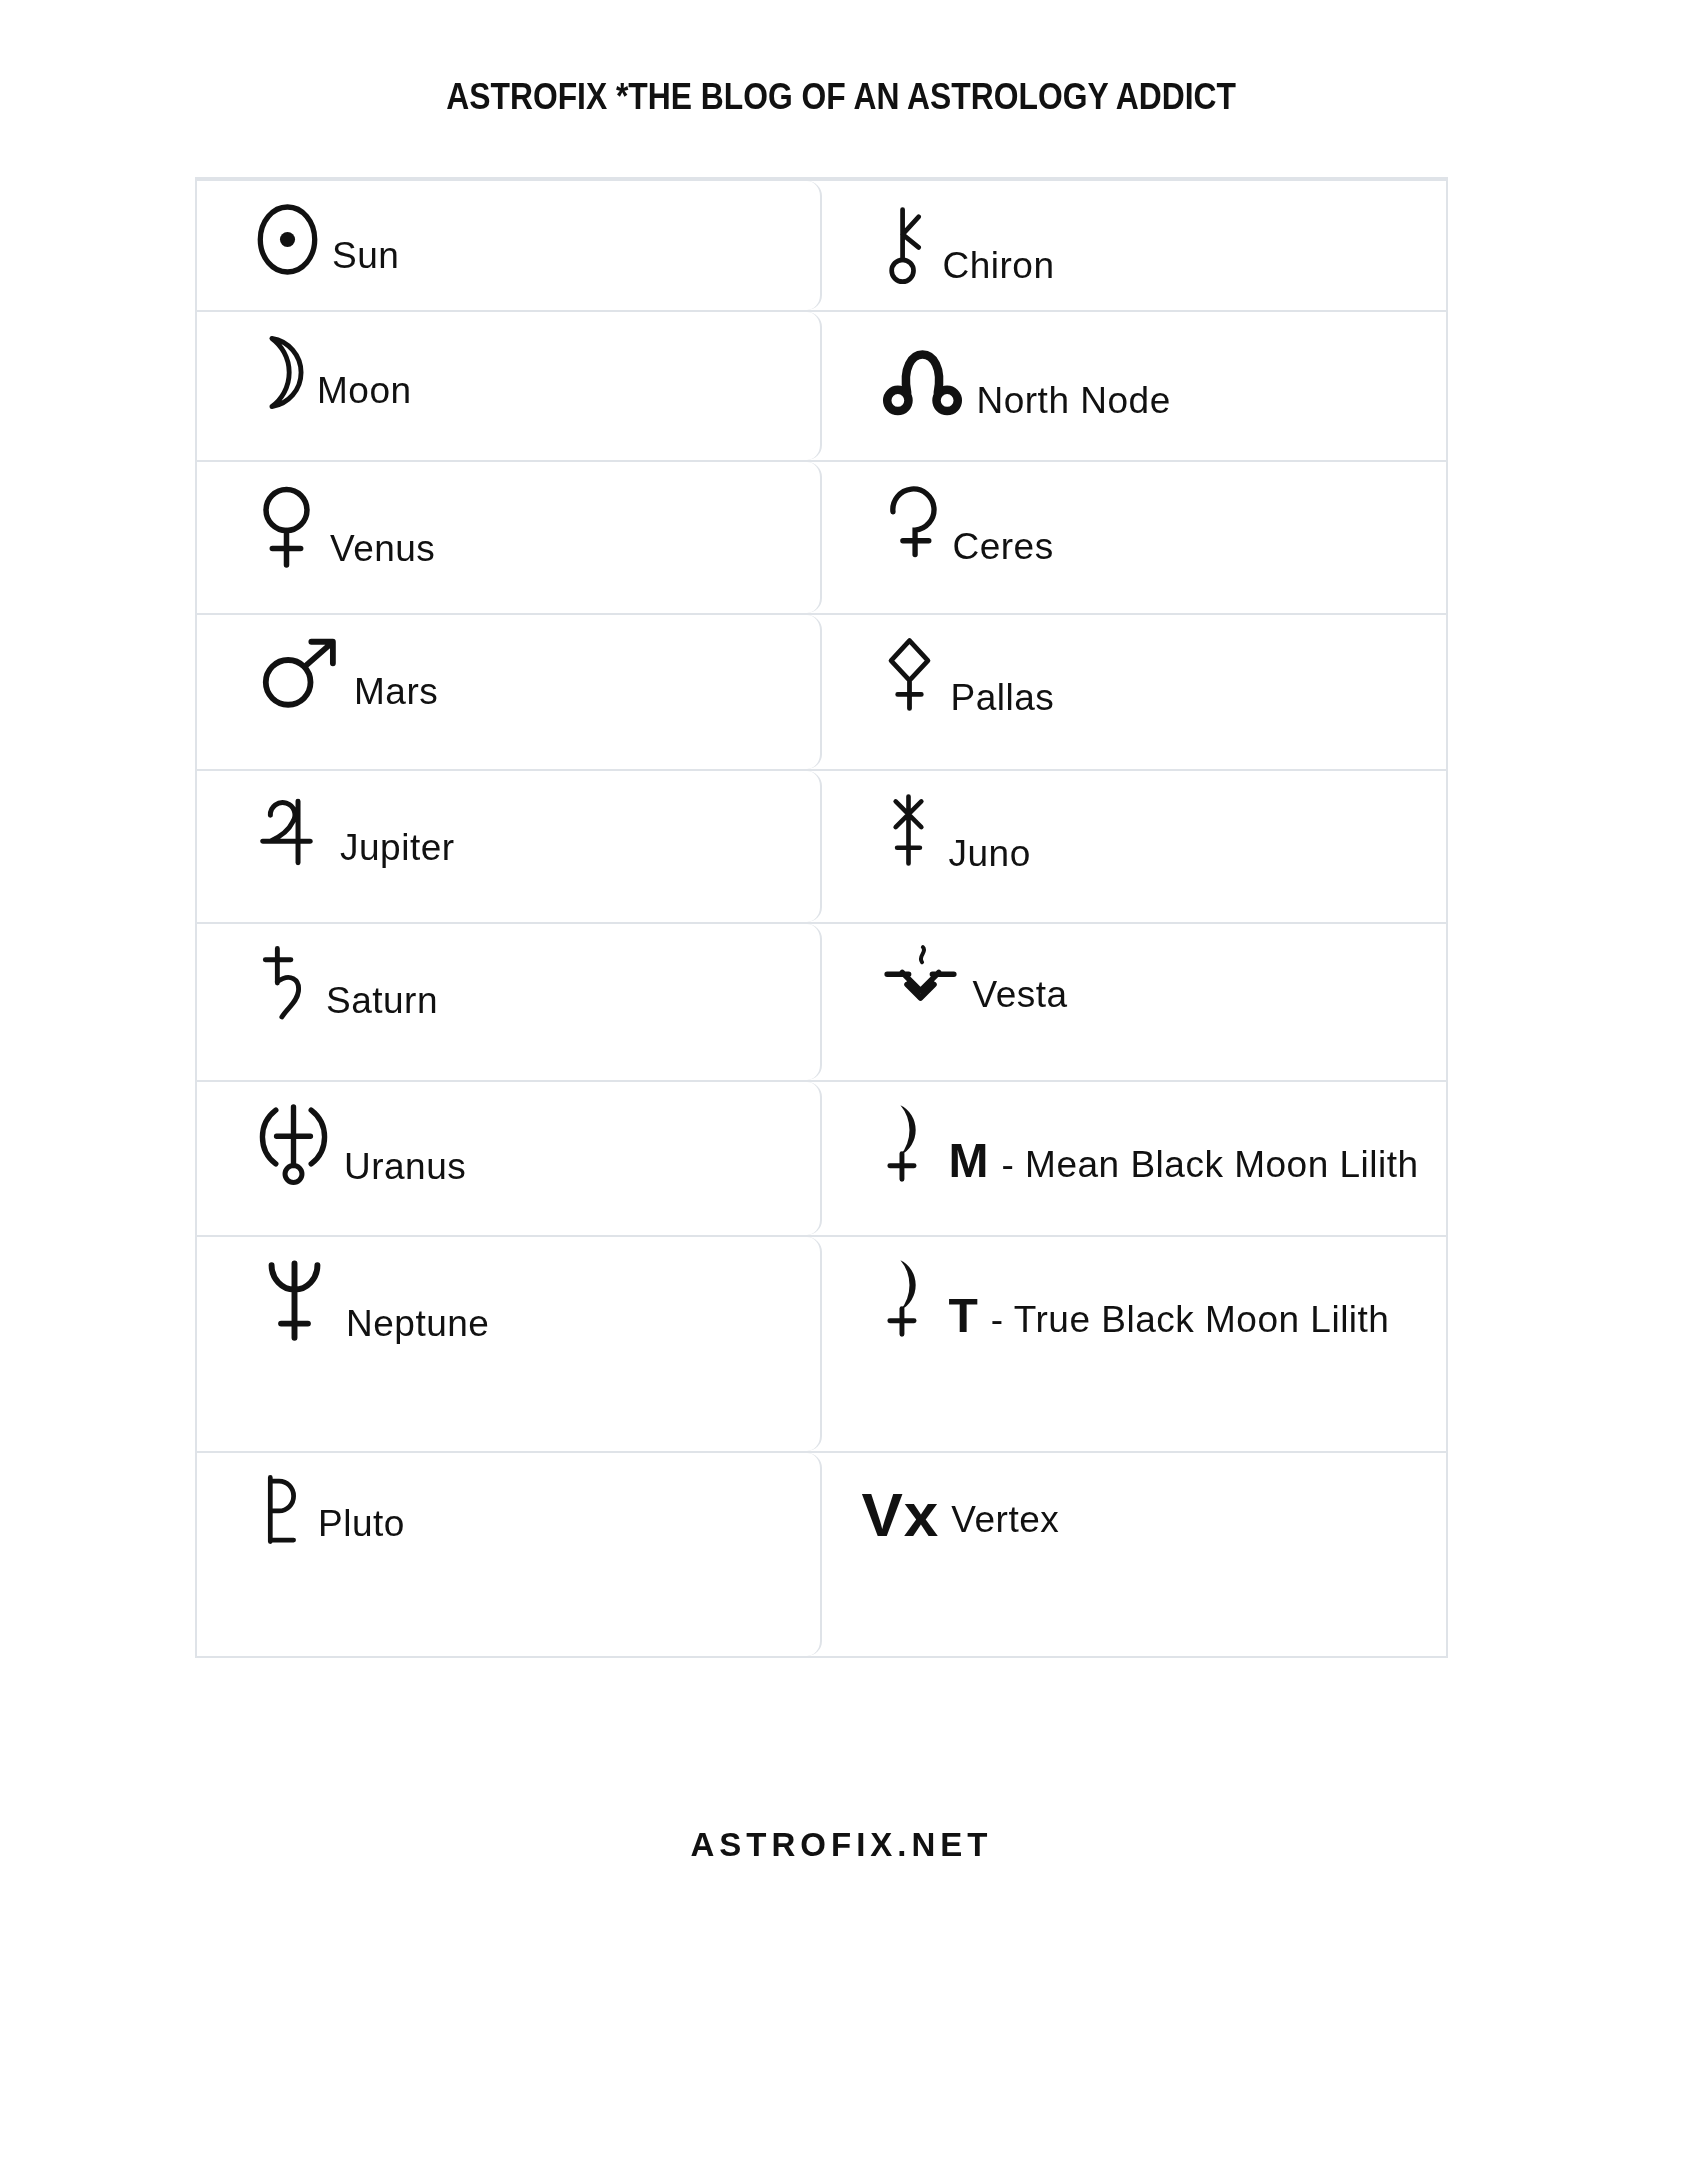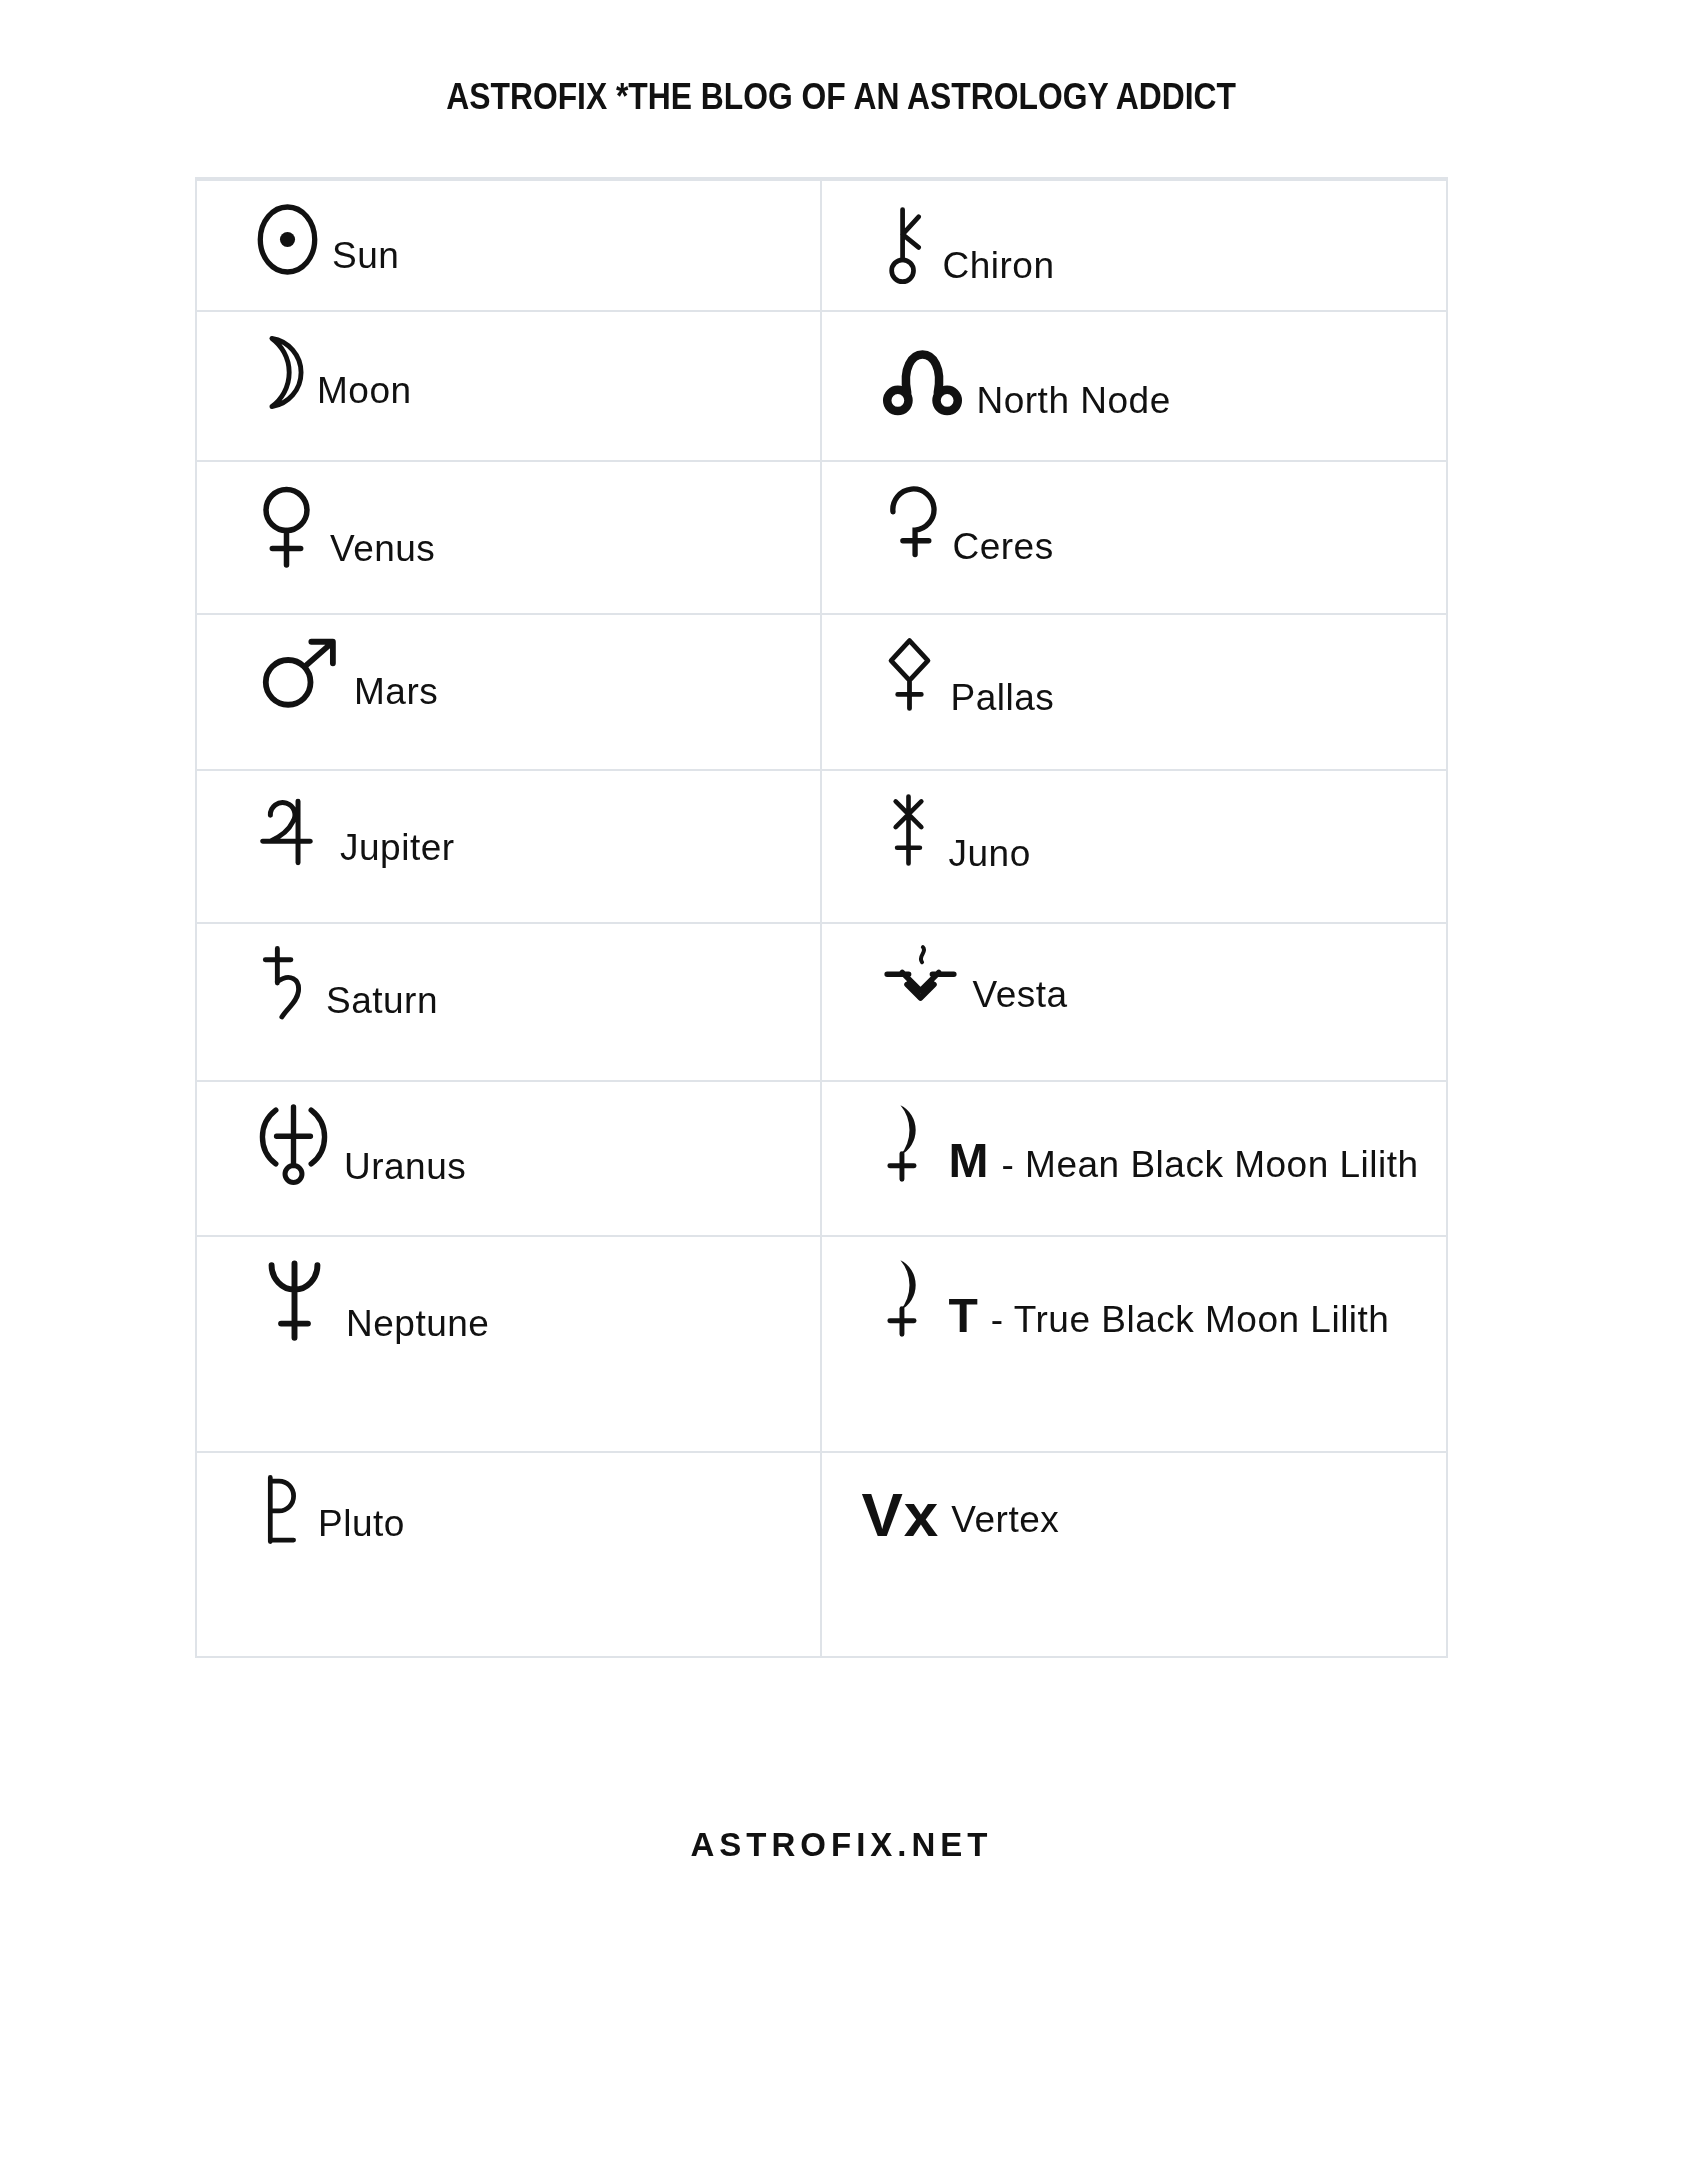--- a/index.html
+++ b/index.html
@@ -56,21 +56,21 @@
     display:flex;
     border-top:2px solid #dfe3e8;
     box-sizing:border-box;
   }
   .cell{
     width:50%;
     box-sizing:border-box;
     padding:20px 10px 0 16px;
     line-height:1.35;
   }
-  .cell.left{border-right:2px solid #dfe3e8;}
+  .cell.left{border-right:2px solid #dfe3e8;border-radius:15px;}
   .sym{
     display:inline-block;
     margin-left:42px;
     vertical-align:-10px;
   }
   .sym svg{display:block;}
   .label{
     font-size:37px;
     margin-left:12px;
     letter-spacing:0.5px;

